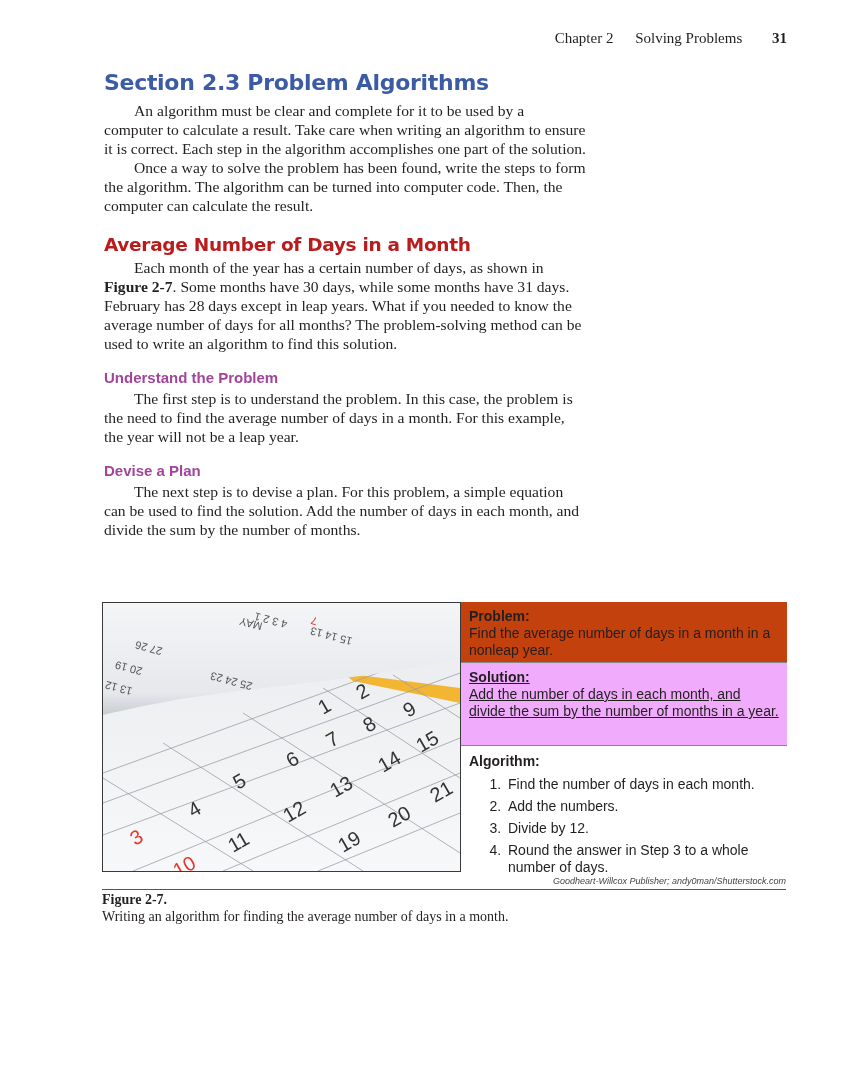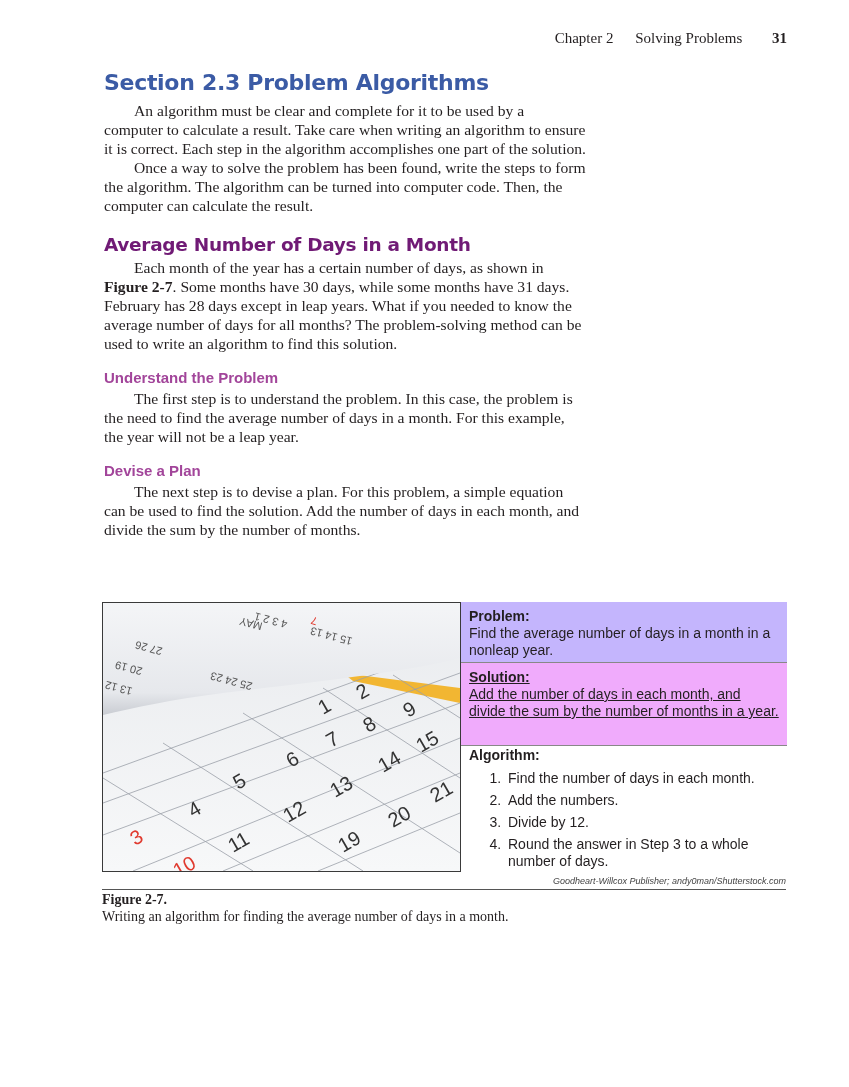--- a/index.html
+++ b/index.html
@@ -10,32 +10,32 @@
   .running-head .title { margin-right: 26px; }
   .running-head .page { font-weight: bold; }
 
   .content { position: absolute; left: 104px; top: 70px; width: 482px; }
 
   .section-title { font-family: "DejaVu Sans", sans-serif; font-size: 22px; color: #3b5ba5; margin: 0 0 6px 0; letter-spacing: -0.3px; }
   .section-title .bold { font-weight: bold; }
 
   p.body { font-family: "Liberation Serif", serif; font-size: 15.6px; line-height: 19px; margin: 0; text-indent: 30px; }
 
-  .h2-green { font-family: "DejaVu Sans", sans-serif; font-weight: bold; font-size: 18.5px; color: #701a75; margin: 19px 0 3px 0; letter-spacing: -0.3px; }
+  .h2-green { font-family: "DejaVu Sans", sans-serif; font-weight: bold; font-size: 18.5px; color: #b91c1c; margin: 19px 0 3px 0; letter-spacing: -0.3px; }
   .h3-purple { font-family: "Liberation Sans", sans-serif; font-weight: bold; font-size: 15px; color: #a2459a; margin: 16px 0 3px 0; }
 
   .figure { position: absolute; left: 102px; top: 602px; width: 684px; height: 270px; border: 1px solid #3a3a3a; box-sizing: border-box; }
   .calendar { position: absolute; left: 0; top: 0; width: 357px; height: 268px; overflow: hidden; background: #f2f3f4; }
   .calendar svg { display: block; }
 
   .panel { position: absolute; left: 357px; top: -1px; width: 327px; height: 270px; border-left: 1.5px solid #3a3a3a; box-sizing: border-box; font-family: "Liberation Sans", sans-serif; font-size: 14px; line-height: 17px; color: #231f20; }
   .panel .box { padding: 6px 8px 6px 8px; border-bottom: 1.5px solid #888; }
-  .panel .box.problem { height: 61px; box-sizing: border-box; background: #c4b5fd; }
+  .panel .box.problem { height: 61px; box-sizing: border-box; background: #c2410c; }
   .panel .box.solution { height: 83px; box-sizing: border-box; background: #f0abfc; text-decoration: underline; }
-  .panel .box.algorithm { border-bottom: none; background: #ffffff; padding-top: 1px; }
+  .panel .box.algorithm { border-bottom: none; background: #ffffff; padding-top: 7px; }
   .panel .lbl { font-weight: bold; display: block; }
   .panel ol { margin: 6px 0 0 0; padding-left: 36px; }
   .panel li { margin-bottom: 5px; padding-left: 3px; }
 
   .credit { position: absolute; left: 102px; top: 876px; width: 684px; text-align: right; font-family: "Liberation Sans", sans-serif; font-style: italic; font-size: 9px; color: #444; }
   .rule { position: absolute; left: 102px; top: 889px; width: 684px; height: 0; border-top: 1.3px solid #555; }
   .fig-label { position: absolute; left: 102px; top: 892px; font-family: "Liberation Serif", serif; font-weight: bold; font-size: 14px; text-align: center; }
   .fig-caption { position: absolute; left: 102px; top: 909px; font-family: "Liberation Serif", serif; font-size: 14px; }
 
   .copyright { position: absolute; left: 104px; top: 1044px; font-family: Liberation Serif, serif; font-size: 14px; color: #999; margin-top: 48px; }

